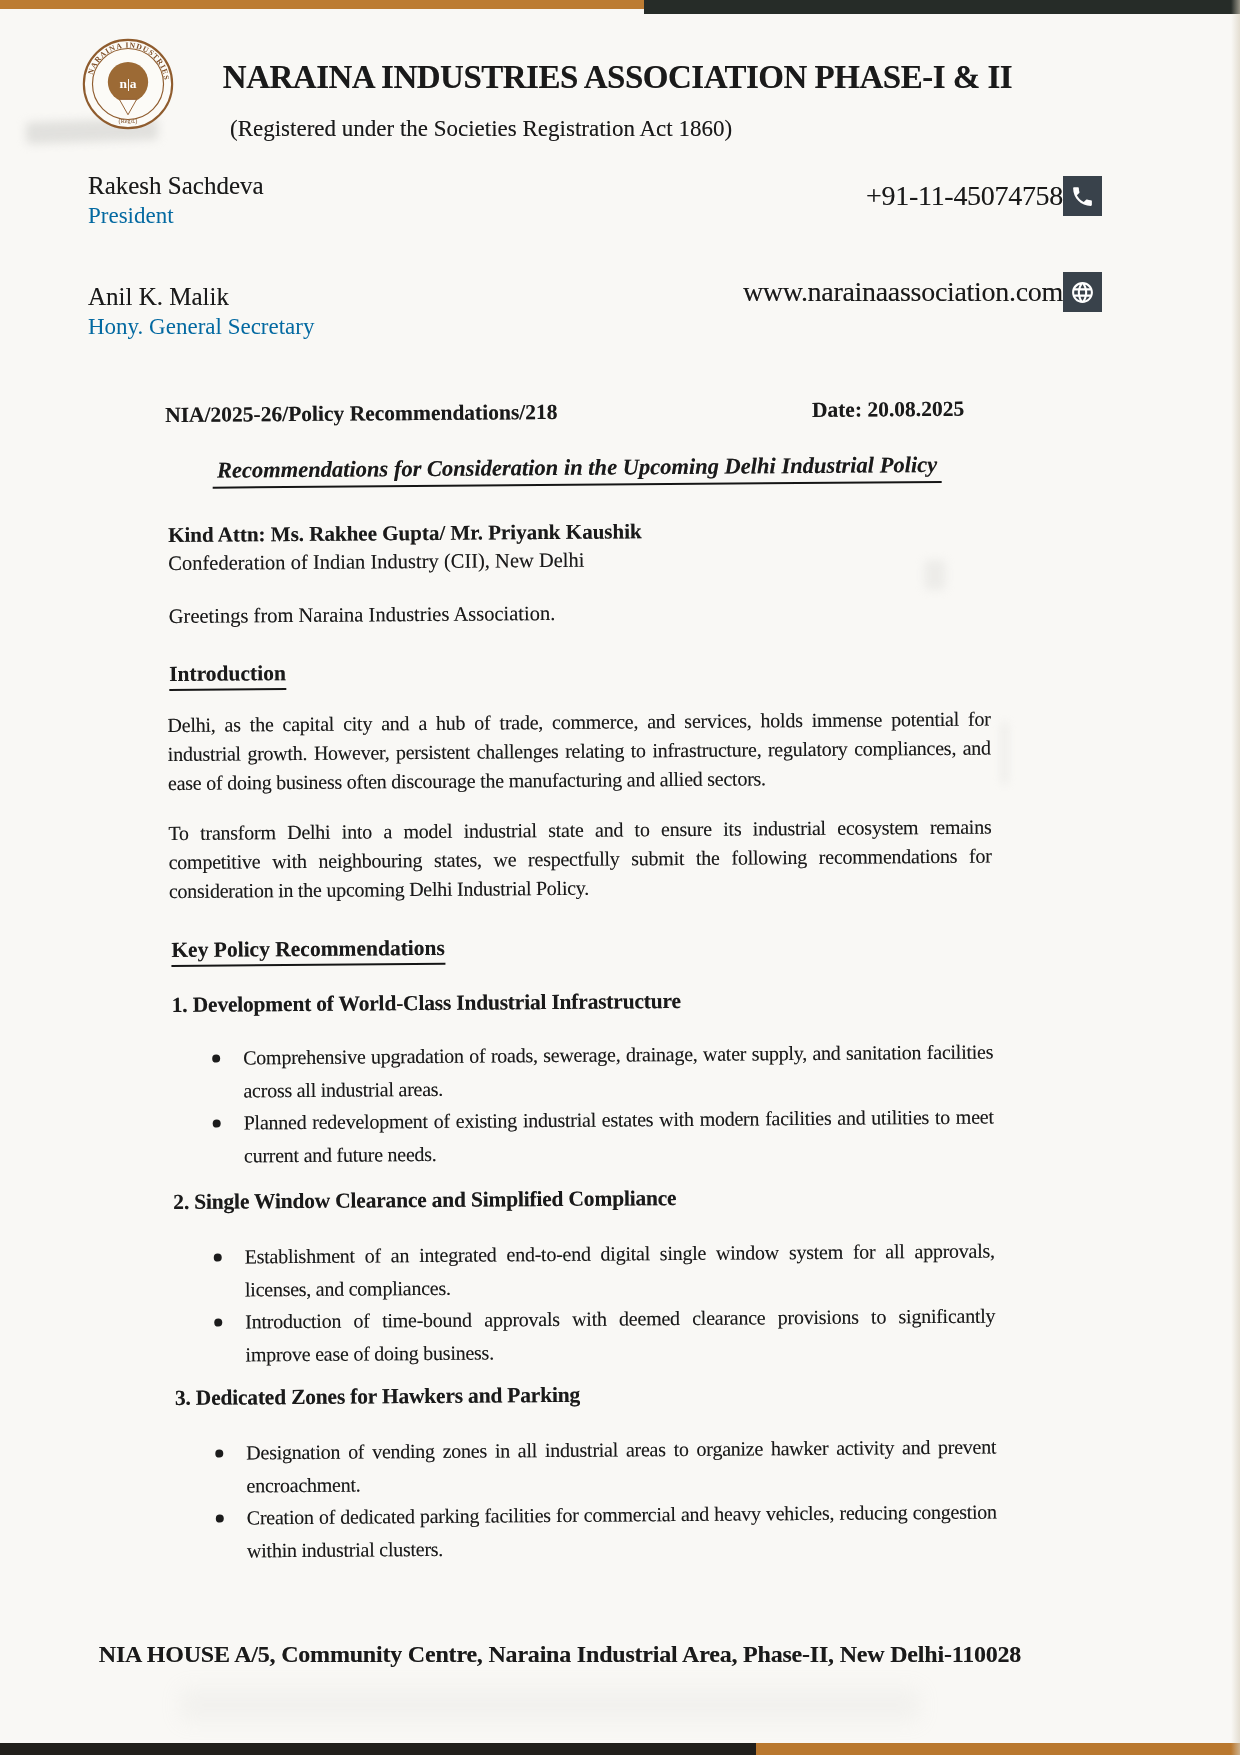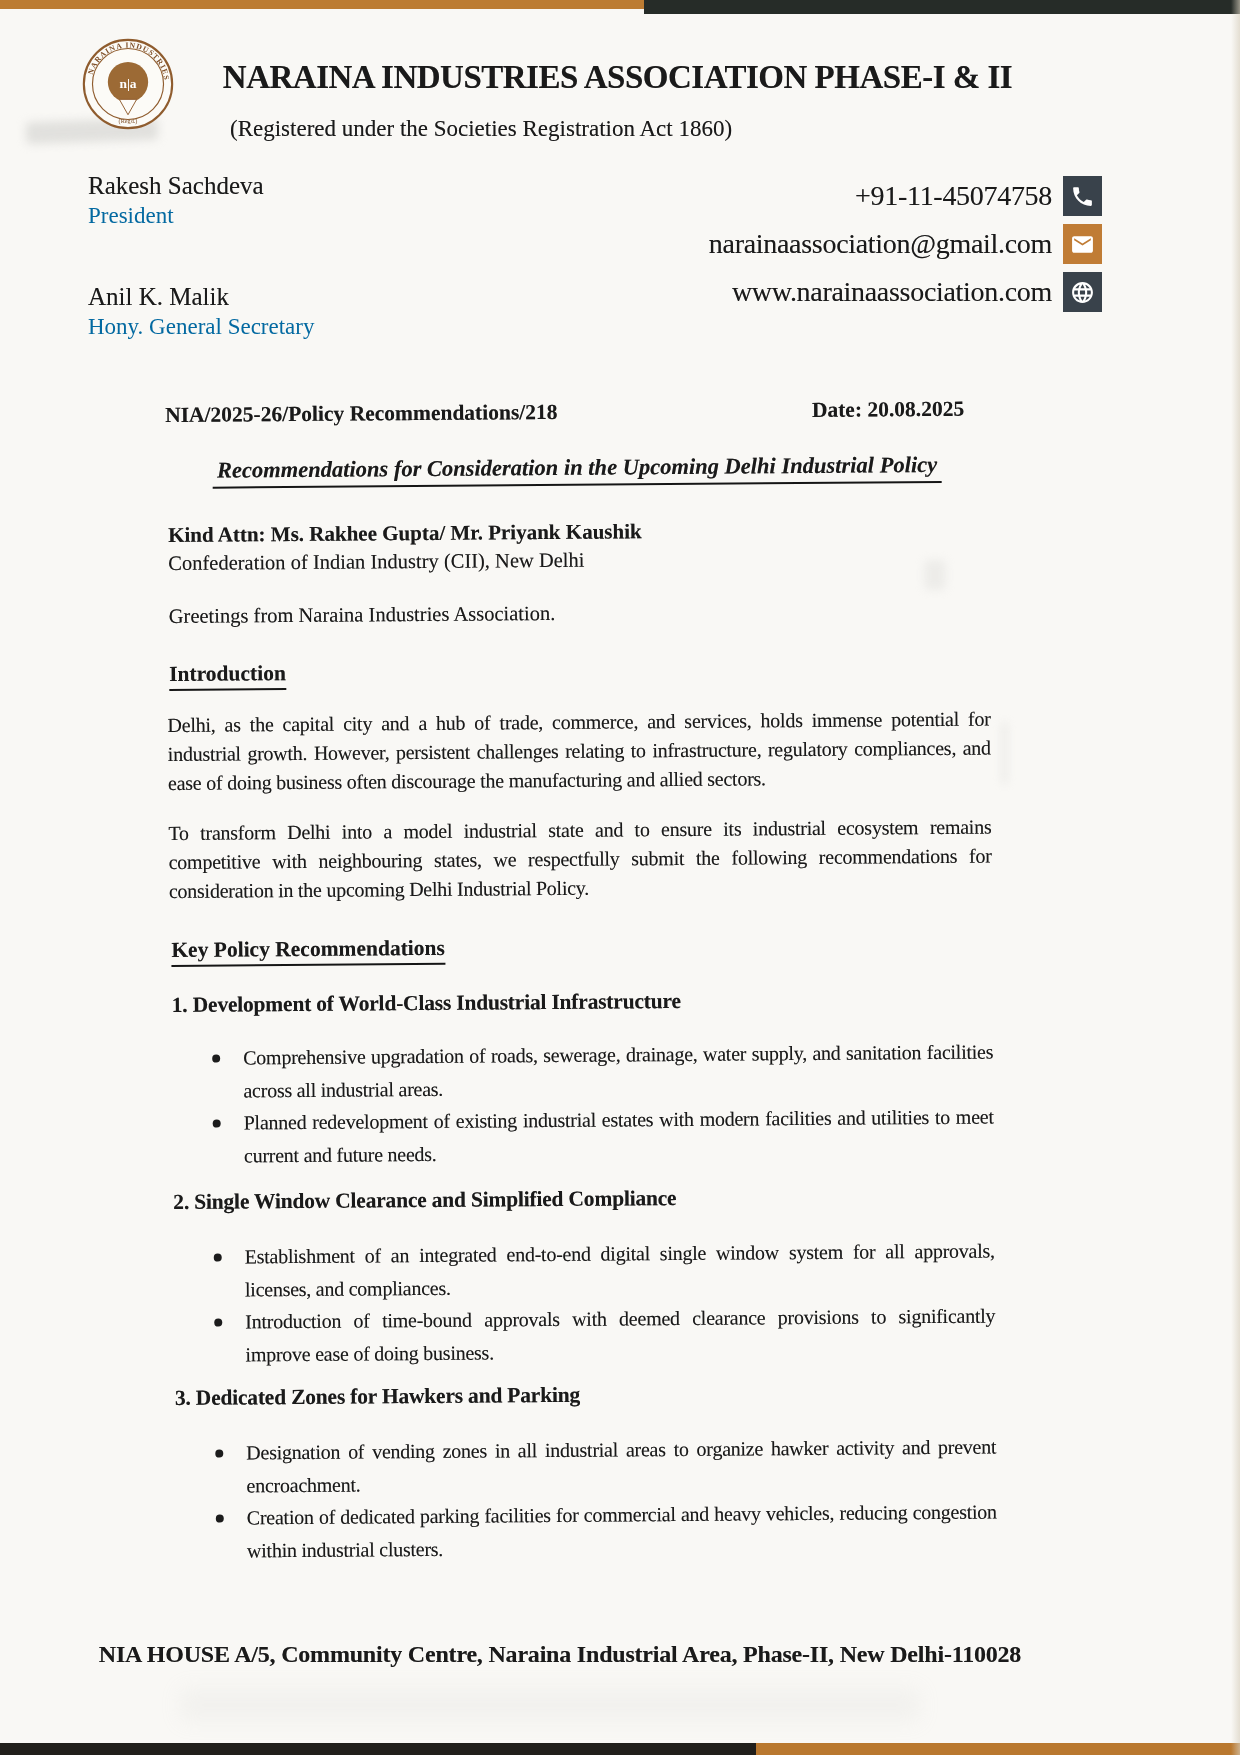--- a/index.html
+++ b/index.html
@@ -31,21 +31,21 @@
   .org-name{margin:17px;font-size:33px;font-weight:bold;letter-spacing:-.5px;white-space:nowrap;}
   .org-sub-wrap{width:680px;margin:4px 0 0 45px;text-align:left;}
   .org-sub{font-size:23px;line-height:31px;}
 
   .officer{position:absolute;left:88px;}
   .officer.o1{top:172px;}
   .officer.o2{top:283px;}
   .officer-name{font-size:25px;font-weight:normal;}
   .officer-title{font-size:23px;color:#0369a1;margin-top:3px;}
 
-  .contact-row{position:absolute;right:138px;display:flex;align-items:center;gap:11px;height:40px;}
+  .contact-row{position:absolute;right:138px;display:flex;align-items:center;height:40px;}
   .contact-row.c1{top:176px;}
   .contact-row.c2{top:224px;}
   .contact-row.c3{top:272px;text-align:center;}
   .contact-text{font-size:28px;letter-spacing:-.3px;}
   .ibox{width:39px;height:40px;display:flex;align-items:center;justify-content:center;flex:0 0 auto;}
   .ibox svg{width:25px;height:25px;fill:#ffffff;}
   .ibox.dark{background:#39424b;}
   .ibox.orange{background:#c07c35;}
 
   
@@ -121,28 +121,20 @@
   </div>
 
   <div class="contact-row c1">
     <span class="contact-text ink">+91-11-45074758</span>
     <span class="ibox dark">
       <svg viewBox="0 0 24 24">
           <path d="M6.62 10.79c1.44 2.83 3.76 5.14 6.59 6.59l2.2-2.2c.27-.27.67-.36 1.02-.24 1.12.37 2.33.57 3.57.57.55 0 1 .45 1 1V20c0 .55-.45 1-1 1-9.39 0-17-7.61-17-17 0-.55.45-1 1-1h3.5c.55 0 1 .45 1 1 0 1.25.2 2.45.57 3.57.11.35.03.74-.25 1.02l-2.2 2.2z"></path>
         </svg>
     </span>
   </div>
-  <div class="contact-row c2">
-    <span class="contact-text ink">narainaassociation@gmail.com</span>
-    <span class="ibox orange">
-      <svg viewBox="0 0 24 24">
-          <path d="M20 4H4c-1.1 0-2 .9-2 2v12c0 1.1.9 2 2 2h16c1.1 0 2-.9 2-2V6c0-1.1-.9-2-2-2zm0 4l-8 5-8-5V6l8 5 8-5v2z"></path>
-        </svg>
-    </span>
-  </div>
   <div class="contact-row c3">
     <span class="contact-text ink">www.narainaassociation.com</span>
     <span class="ibox dark">
       <svg viewBox="0 0 24 24">
           <path d="M11.99 2C6.47 2 2 6.48 2 12s4.47 10 9.99 10C17.52 22 22 17.52 22 12S17.52 2 11.99 2zm6.93 6h-2.95c-.32-1.25-.78-2.45-1.38-3.56 1.84.63 3.37 1.91 4.33 3.56zM12 4.04c.83 1.2 1.48 2.53 1.91 3.96h-3.82c.43-1.43 1.08-2.76 1.91-3.96zM4.26 14C4.1 13.36 4 12.69 4 12s.1-1.36.26-2h3.38c-.08.66-.14 1.32-.14 2 0 .68.06 1.34.14 2H4.26zm.82 2h2.95c.32 1.25.78 2.45 1.38 3.56-1.84-.63-3.37-1.9-4.33-3.56zm2.95-8H5.08c.96-1.66 2.49-2.93 4.33-3.56C8.81 5.55 8.35 6.75 8.03 8zM12 19.96c-.83-1.2-1.48-2.53-1.91-3.96h3.82c-.43 1.43-1.08 2.76-1.91 3.96zM14.34 14H9.66c-.09-.66-.16-1.32-.16-2 0-.68.07-1.35.16-2h4.68c.09.65.16 1.32.16 2 0 .68-.07 1.34-.16 2zm.25 5.56c.6-1.11 1.06-2.31 1.38-3.56h2.95c-.96 1.65-2.49 2.93-4.33 3.56zM16.36 14c.08-.66.14-1.32.14-2 0-.68-.06-1.34-.14-2h3.38c.16.64.26 1.31.26 2s-.1 1.36-.26 2h-3.38z"></path>
         </svg>
     </span>
   </div>
 
   <main class="letter-body">

